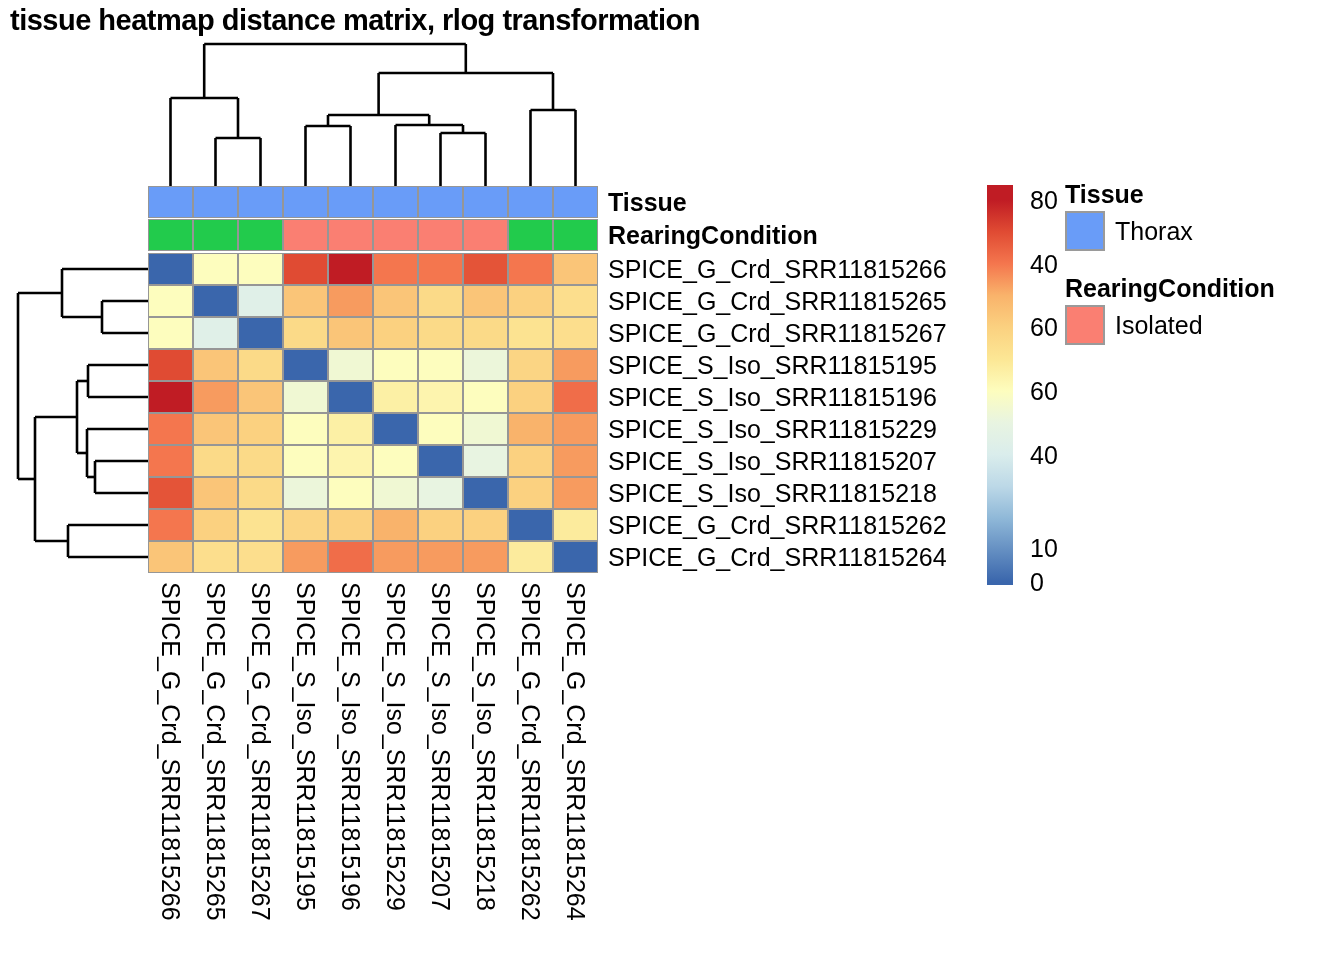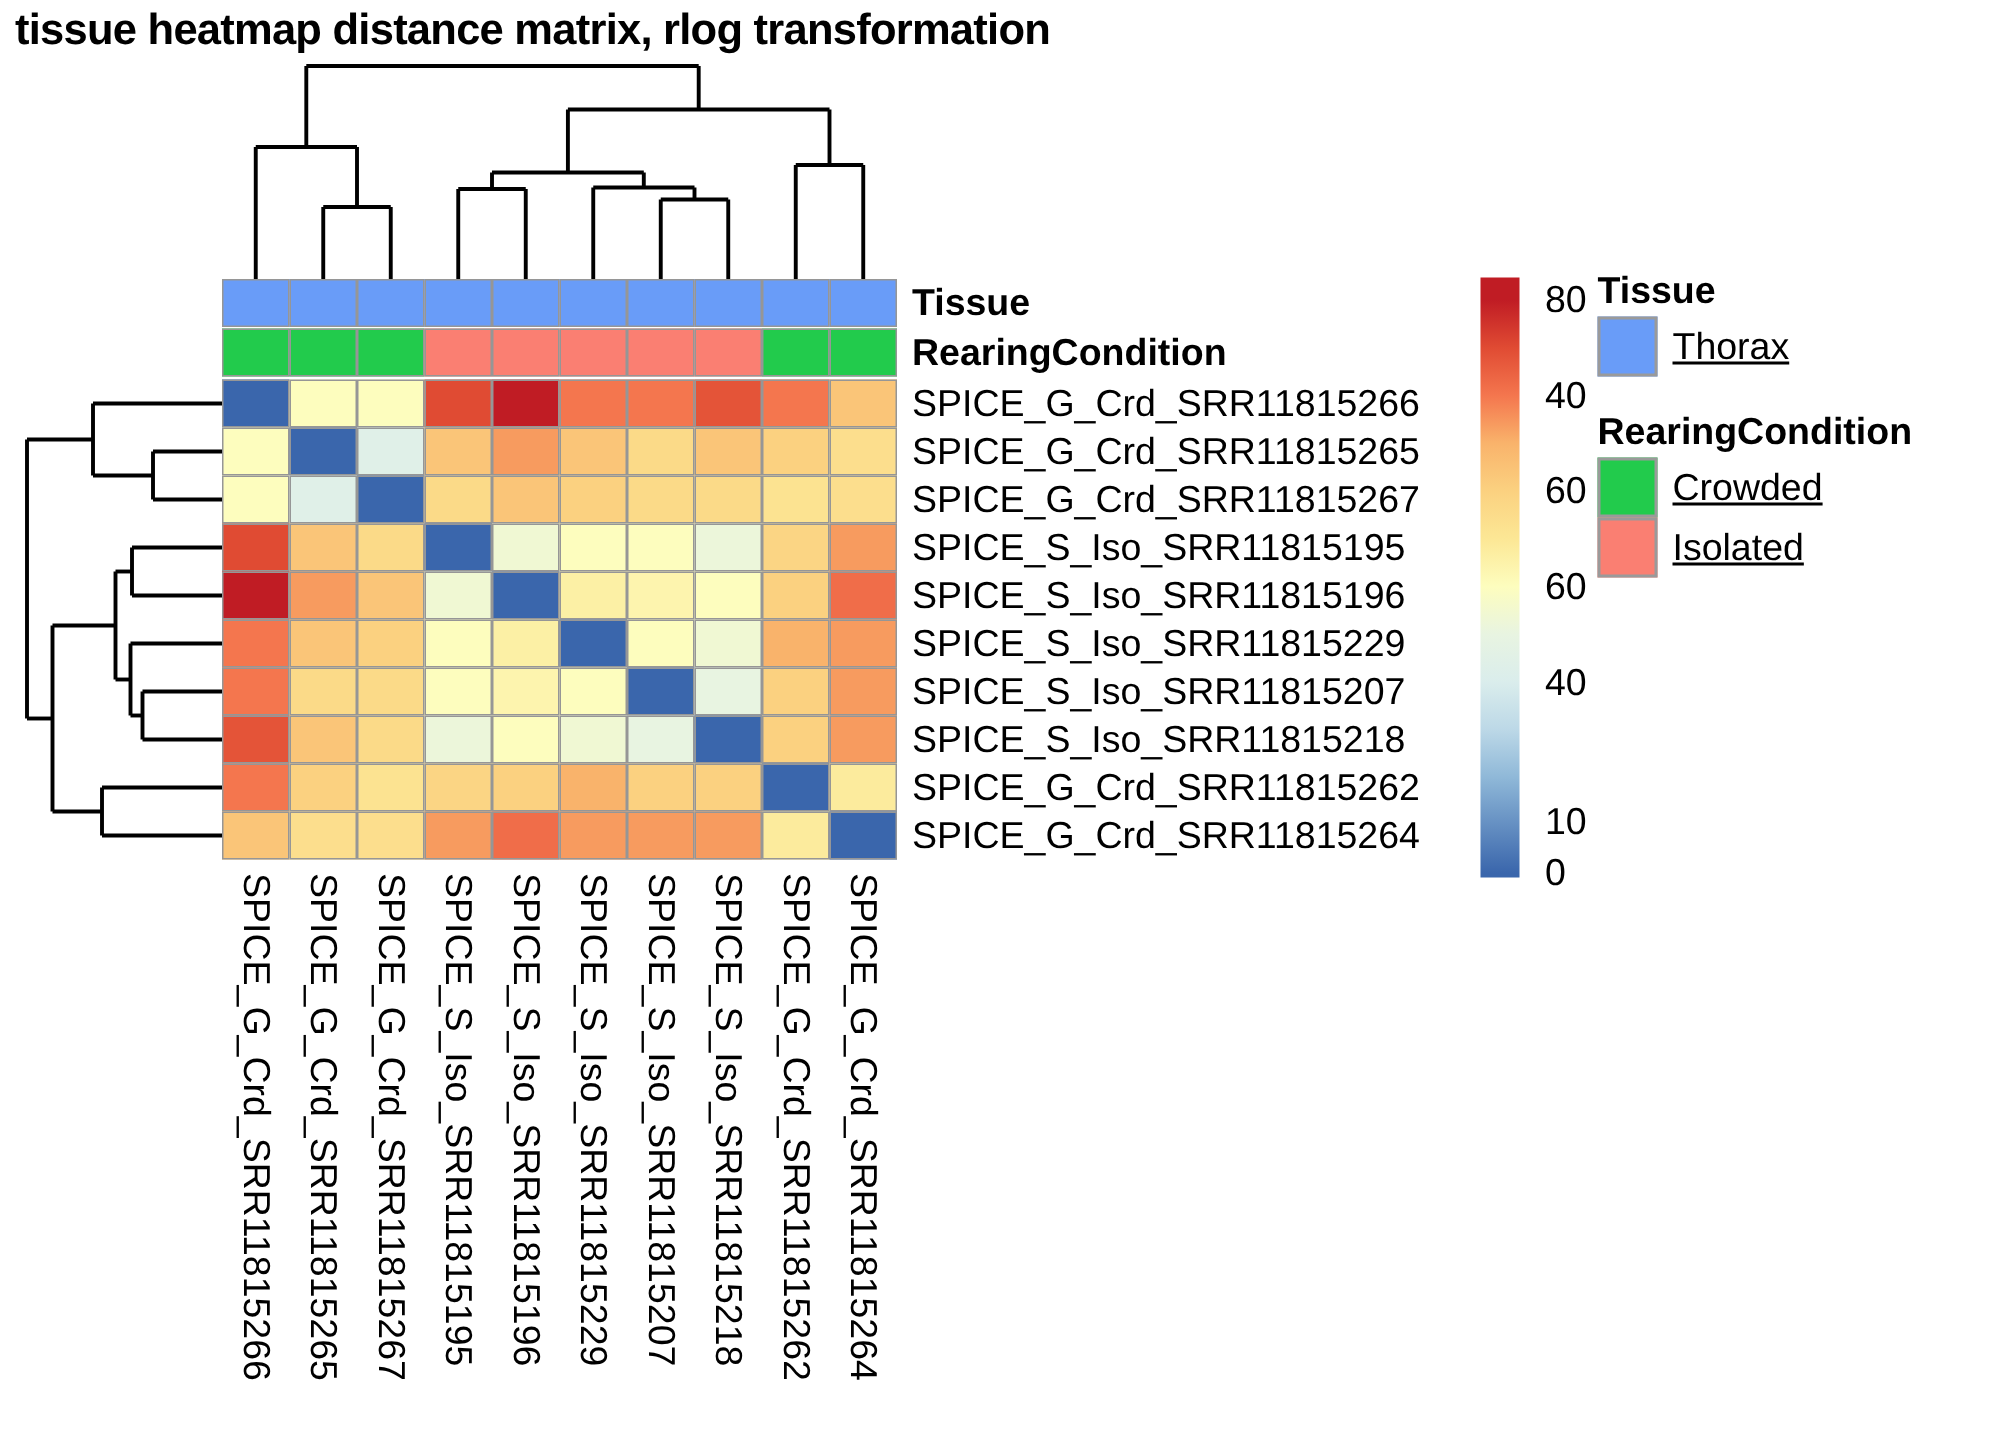--- a/index.html
+++ b/index.html
@@ -16,21 +16,21 @@
   #tissue-anno-label{top:186px;}
   #rearing-anno-label{top:219px;}
   .row-label{position:absolute;left:608px;font-size:25px;line-height:32px;white-space:nowrap;}
   .col-label{position:absolute;top:582px;writing-mode:vertical-rl;font-size:25px;line-height:30px;white-space:nowrap;}
   #colorbar{position:absolute;left:987px;top:185px;width:26px;height:400px;}
   .cbar-tick{position:absolute;left:1030px;font-size:25px;line-height:30px;}
   #legend{position:absolute;left:1065px;top:179px;width:270px;}
   .legend-header{font-size:25px;font-weight:bold;line-height:30px;margin-bottom:2px;}
   .legend-item{display:flex;align-items:center;}
   .swatch{width:40px;height:40px;box-sizing:border-box;border:2px solid #9a9a9a;flex:0 0 auto;}
-  .legend-item-label{font-size:25px;padding-left:10px;text-decoration:underline;}
+  .legend-item-label{font-size:25px;padding-left:10px;}
   .legend-gap{height:22px;}
 </style>
 </head>
 <body>
 
 <div id="title">tissue heatmap distance matrix, rlog transformation</div>
 
 <svg id="dendro-svg" width="1344" height="960">
   <g id="col-dendro">
       <line x1="170.5" y1="98" x2="170.5" y2="186" stroke="#000000" stroke-width="2.6"></line>
@@ -264,21 +264,17 @@
   <div id="legend-tissue-items">
       <div class="legend-item">
         <div class="swatch" style="background: rgb(105, 156, 248);"></div>
         <div class="legend-item-label">Thorax</div>
       </div>
     </div>
   <div class="legend-gap"></div>
   <div class="legend-header">RearingCondition</div>
   <div id="legend-rearing-items">
       <div class="legend-item">
-        <div class="swatch" style="background: rgb(34, 203, 76);"></div>
-        <div class="legend-item-label">Crowded</div>
-      </div>
-      <div class="legend-item">
         <div class="swatch" style="background: rgb(250, 127, 114);"></div>
         <div class="legend-item-label">Isolated</div>
       </div>
     </div>
 </div>
 
 </body></html>

